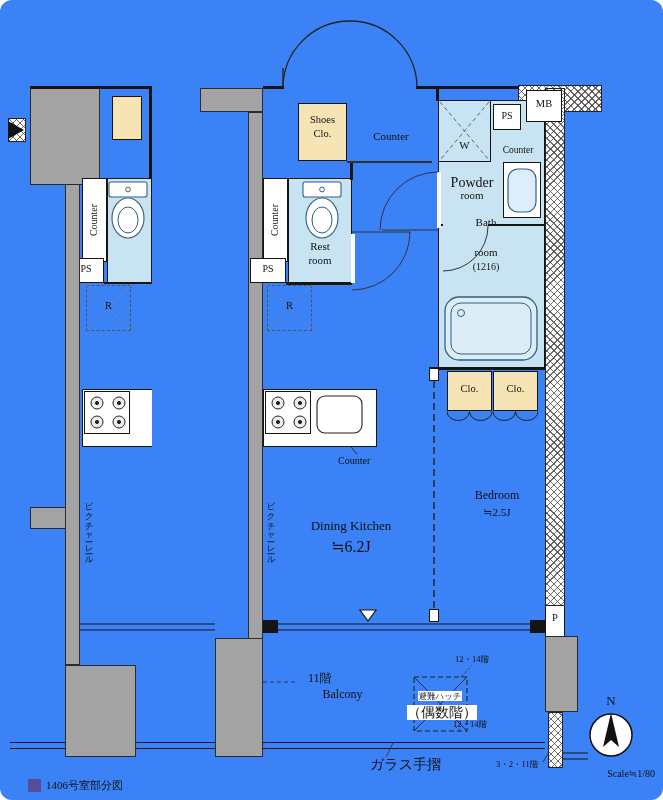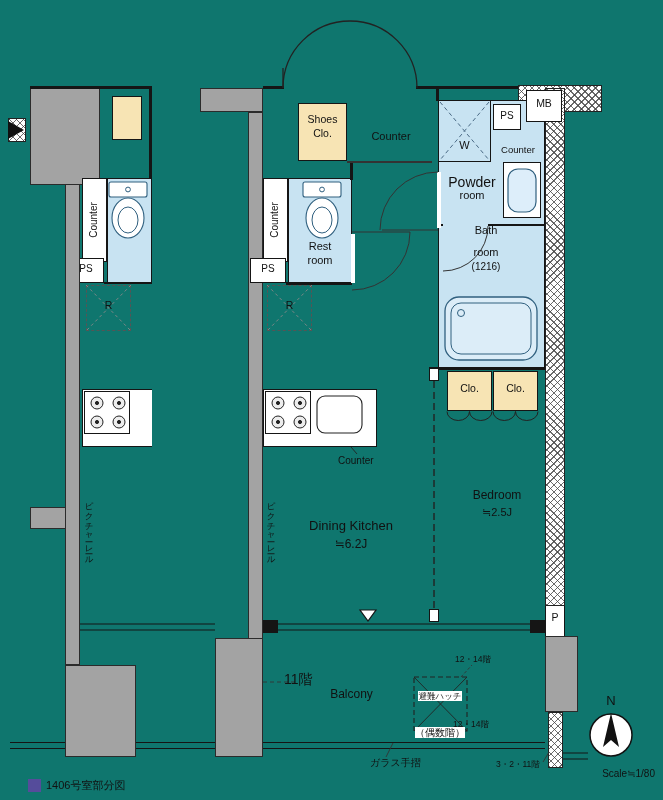--- a/index.html
+++ b/index.html
@@ -1,17 +1,17 @@
 <!DOCTYPE html>
 <html><head>
 <meta charset="utf-8">
 <style>
   html,body{margin:0;padding:0;background:#fff;}
-  .plan{position:relative;width:663px;height:800px;background:#0f766e;overflow:hidden;
-        font-family:Liberation Sans, sans-serif;}
+  .plan{position:relative;width:663px;height:800px;background:#3b82f6;overflow:hidden;
+        font-family:Liberation Serif, serif;border-radius:12px;}
   .a{position:absolute;box-sizing:border-box;}
   .wall{background:#151515;}
   .gray{background:#a3a3a3;border:1px solid #2b2b2b;}
   .hatch{background-color:#fff;
     background-image:repeating-linear-gradient(45deg,rgba(70,70,70,.8) 0 1px,transparent 1px 5px),
                      repeating-linear-gradient(135deg,rgba(70,70,70,.8) 0 1px,transparent 1px 5px);
     border:1px solid #222;}
   .blue{background:#c8e3f2;border:1.3px solid #151515;}
   .tan{background:#f7e4b4;border:1.3px solid #151515;}
   .wbox{background:#fff;border:1.2px solid #151515;}
@@ -177,45 +177,45 @@
 
   <div class="lbl c" style="left:526px;top:98px;width:36px;font-size:10.5px">MB</div>
   <div class="lbl c" style="left:493px;top:110px;width:28px;font-size:10px">PS</div>
   <div class="lbl c" style="left:492px;top:145px;width:52px;font-size:9.5px">Counter</div>
   <div class="lbl c" style="left:438px;top:139px;width:53px;font-size:11px">W</div>
   <div class="lbl c" style="left:350px;top:130px;width:82px;font-size:11px">Counter</div>
   <div class="lbl c" style="left:298px;top:114px;width:49px;font-size:10.5px">Shoes</div>
   <div class="lbl c" style="left:298px;top:128px;width:49px;font-size:10.5px">Clo.</div>
   <div class="lbl c" style="left:438px;top:175px;width:68px;font-size:14px">Powder</div>
   <div class="lbl c" style="left:438px;top:189px;width:68px;font-size:11px">room</div>
-  <div class="lbl c" style="left:455px;top:224px;width:62px;font-size:11px">Bath</div>
+  <div class="lbl c" style="left:455px;top:216px;width:62px;font-size:11px">Bath</div>
   <div class="lbl c" style="left:455px;top:246px;width:62px;font-size:11px">room</div>
   <div class="lbl c" style="left:455px;top:261px;width:62px;font-size:10px">(1216)</div>
   <div class="lbl c" style="left:288px;top:240px;width:64px;font-size:11px">Rest</div>
   <div class="lbl c" style="left:288px;top:254px;width:64px;font-size:11px">room</div>
   <div class="lbl" style="left:275px;top:220px;font-size:10px;transform:translate(-50%,-50%) rotate(-90deg)">Counter</div>
   <div class="lbl c" style="left:250px;top:263px;width:36px;font-size:10px">PS</div>
   <div class="lbl c" style="left:267px;top:300px;width:45px;font-size:10.5px">R</div>
   <div class="lbl" style="left:338px;top:455px;font-size:10px">Counter</div>
   <div class="lbl c" style="left:447px;top:383px;width:45px;font-size:10.5px">Clo.</div>
   <div class="lbl c" style="left:493px;top:383px;width:45px;font-size:10.5px">Clo.</div>
   <div class="lbl c" style="left:452px;top:489px;width:90px;font-size:12px">Bedroom</div>
   <div class="lbl c" style="left:452px;top:506px;width:90px;font-size:11px">≒2.5J</div>
   <div class="lbl c" style="left:278px;top:519px;width:146px;font-size:13px">Dining Kitchen</div>
-  <div class="lbl c" style="left:278px;top:538px;width:146px;font-size:12px">≒6.2J</div>
+  <div class="lbl c" style="left:278px;top:538px;width:146px;font-size:16px">≒6.2J</div>
   <div class="lbl" style="left:266px;top:495px;font-size:8.5px;writing-mode:vertical-rl;letter-spacing:1px">ピクチャーレール</div>
   <div class="lbl c" style="left:545px;top:612px;width:20px;font-size:10.5px">P</div>
 
-  <div class="lbl c" style="left:294px;top:688px;width:115px;font-size:12px">Balcony</div>
+  <div class="lbl c" style="left:285px;top:688px;width:115px;font-size:12px">Balcony</div>
   <div class="lbl c" style="left:407px;top:692px;width:66px;font-size:8.5px"><span style="background:#fff">避難ハッチ</span></div>
-  <div class="lbl c" style="left:407px;top:727px;width:66px;font-size:10px"><span style="background:#fff">（偶数階）</span></div>
+  <div class="lbl c" style="left:407px;top:705px;width:66px;font-size:14px"><span style="background:#fff">（偶数階）</span></div>
   <div class="lbl" style="left:455px;top:655px;font-size:8.5px">12・14階</div>
   <div class="lbl" style="left:453px;top:720px;font-size:8.5px">12・14階</div>
-  <div class="lbl" style="left:284px;top:672px;font-size:14px">11階</div>
-  <div class="lbl" style="left:370px;top:757px;font-size:10px">ガラス手摺</div>
+  <div class="lbl" style="left:308px;top:672px;font-size:12px">11階</div>
+  <div class="lbl" style="left:370px;top:757px;font-size:14px">ガラス手摺</div>
   <div class="lbl" style="left:496px;top:760px;font-size:8.5px">3・2・11階</div>
 
   <div class="lbl" style="left:94px;top:220px;font-size:10px;transform:translate(-50%,-50%) rotate(-90deg)">Counter</div>
   <div class="lbl c" style="left:68px;top:263px;width:36px;font-size:10px">PS</div>
   <div class="lbl c" style="left:86px;top:300px;width:45px;font-size:10.5px">R</div>
   <div class="lbl" style="left:84px;top:495px;font-size:8.5px;writing-mode:vertical-rl;letter-spacing:1px">ピクチャーレール</div>
 
   <div class="lbl c" style="left:601px;top:694px;width:20px;font-size:13px">N</div>
   <div class="lbl" style="left:570px;top:768px;width:85px;font-size:10px;text-align:right">Scale≒1/80</div>
   <div class="a" style="left:28px;top:779px;width:13px;height:13px;background:#554c9b"></div>

